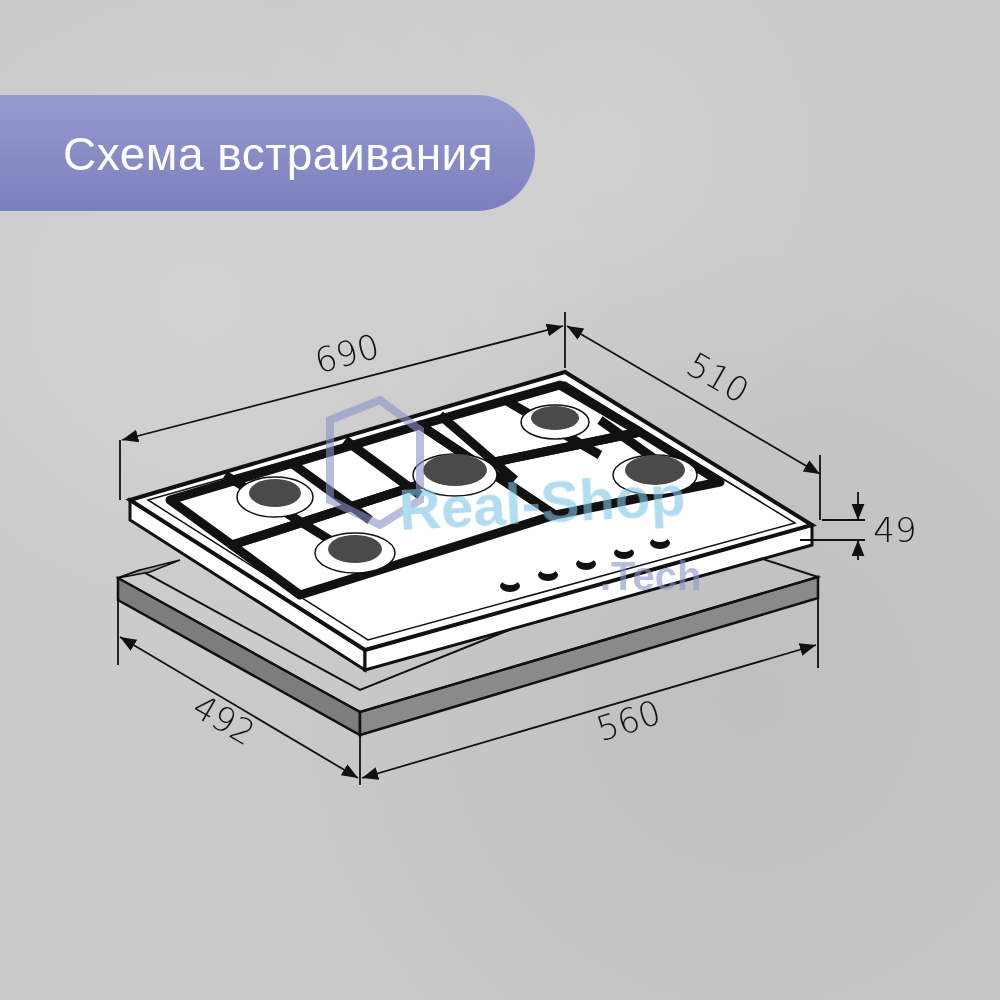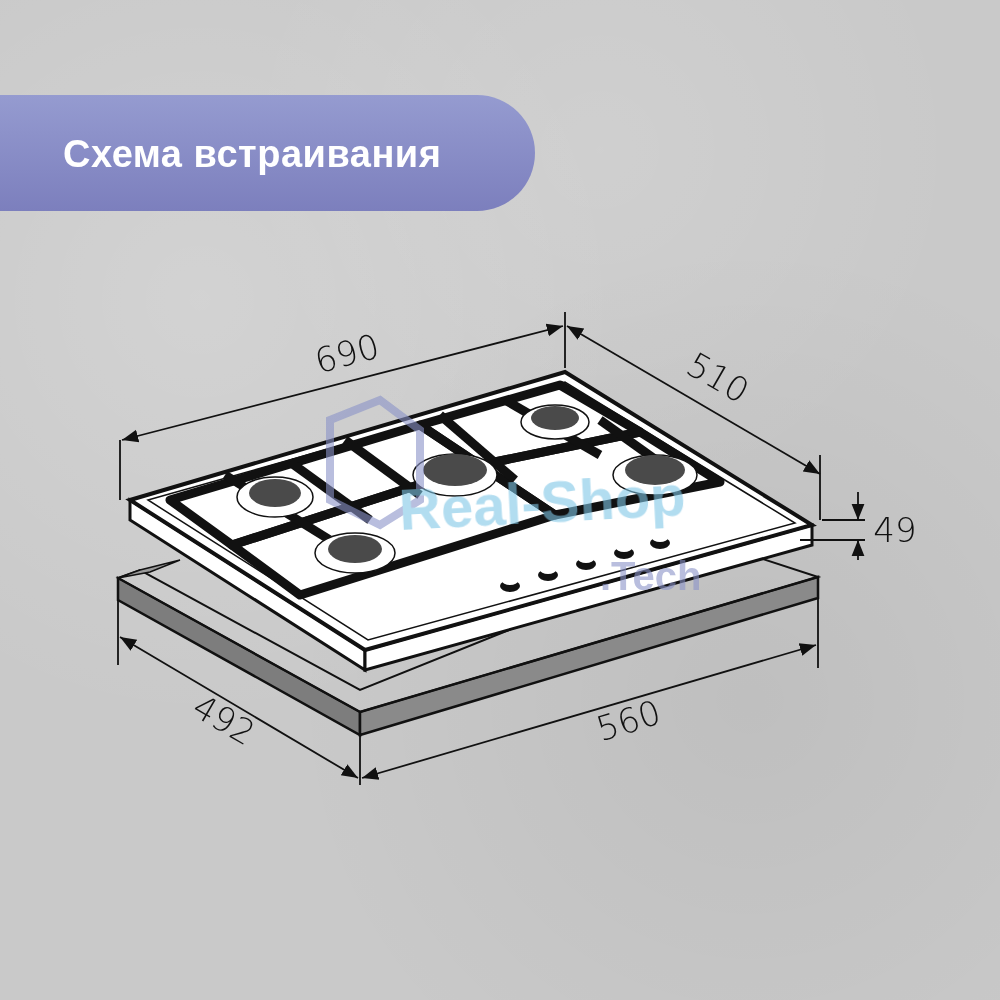--- a/index.html
+++ b/index.html
@@ -6,22 +6,22 @@
   body{width:1000px;height:1000px;overflow:hidden;position:relative;
     background:#c9c9c9;
     background-image:
       radial-gradient(circle at 20% 30%, rgba(255,255,255,0.18) 0, rgba(255,255,255,0) 40%),
       radial-gradient(circle at 75% 70%, rgba(0,0,0,0.05) 0, rgba(0,0,0,0) 45%),
       radial-gradient(circle at 60% 15%, rgba(255,255,255,0.12) 0, rgba(255,255,255,0) 35%);
     font-family:"DejaVu Sans", sans-serif;}
   .banner{position:absolute;left:0;top:95px;width:535px;height:116px;
     background:linear-gradient(180deg,#959bd0 0%,#7c7fbd 100%);
     border-radius:0 58px 58px 0;display:flex;align-items:center;}
-  .banner-title{color:#fff;font-family:"Liberation Sans", sans-serif;font-size:38px;
-    letter-spacing:0.5px;margin-left:63px;margin-top:2px;font-weight:bold;}
+  .banner-title{color:#fff;font-family:"Liberation Sans", sans-serif;font-size:46px;
+    letter-spacing:0.5px;margin-left:63px;margin-top:2px;}
   svg.diagram{position:absolute;left:0;top:0;}
   .dim{font-family:"DejaVu Sans", sans-serif;font-weight:300;fill:#111;}
   .wm{font-family:"Liberation Sans", sans-serif;font-weight:bold;}
 </style>
 </head>
 <body>
 
 <div class="banner">
   <span class="banner-title">Схема встраивания</span>
 </div>

